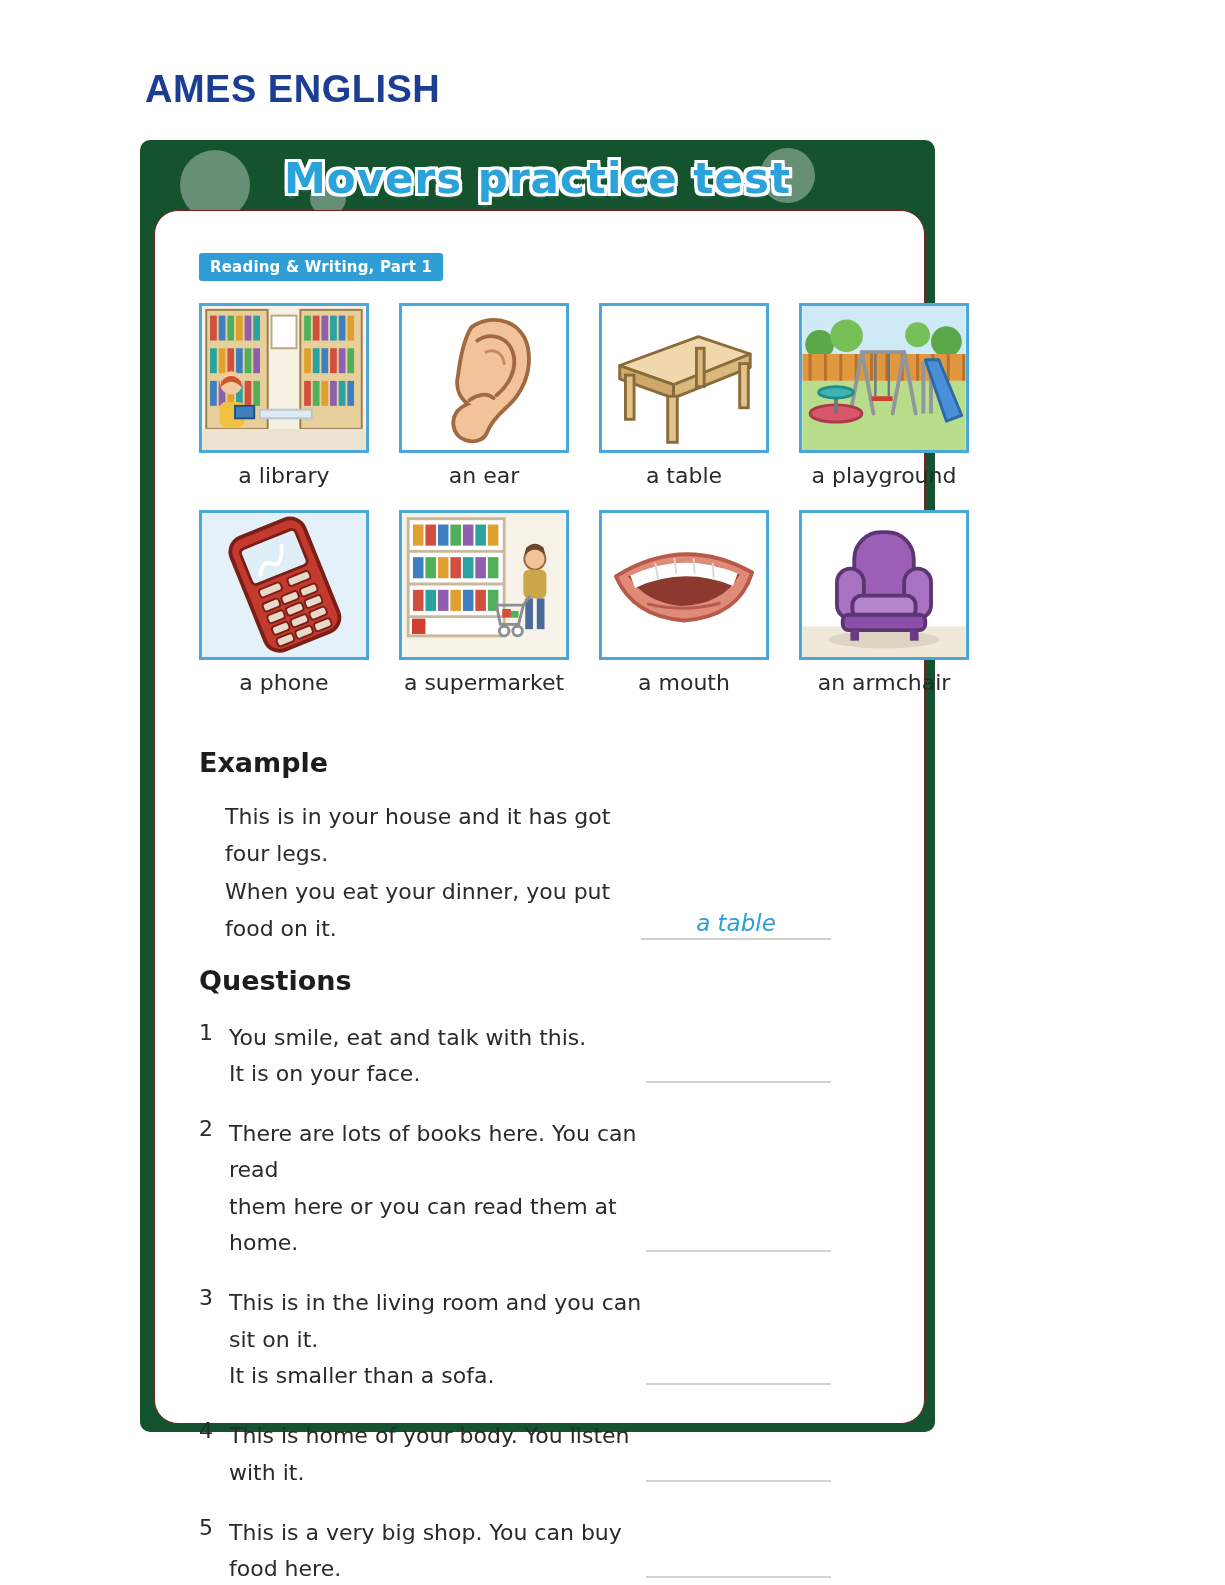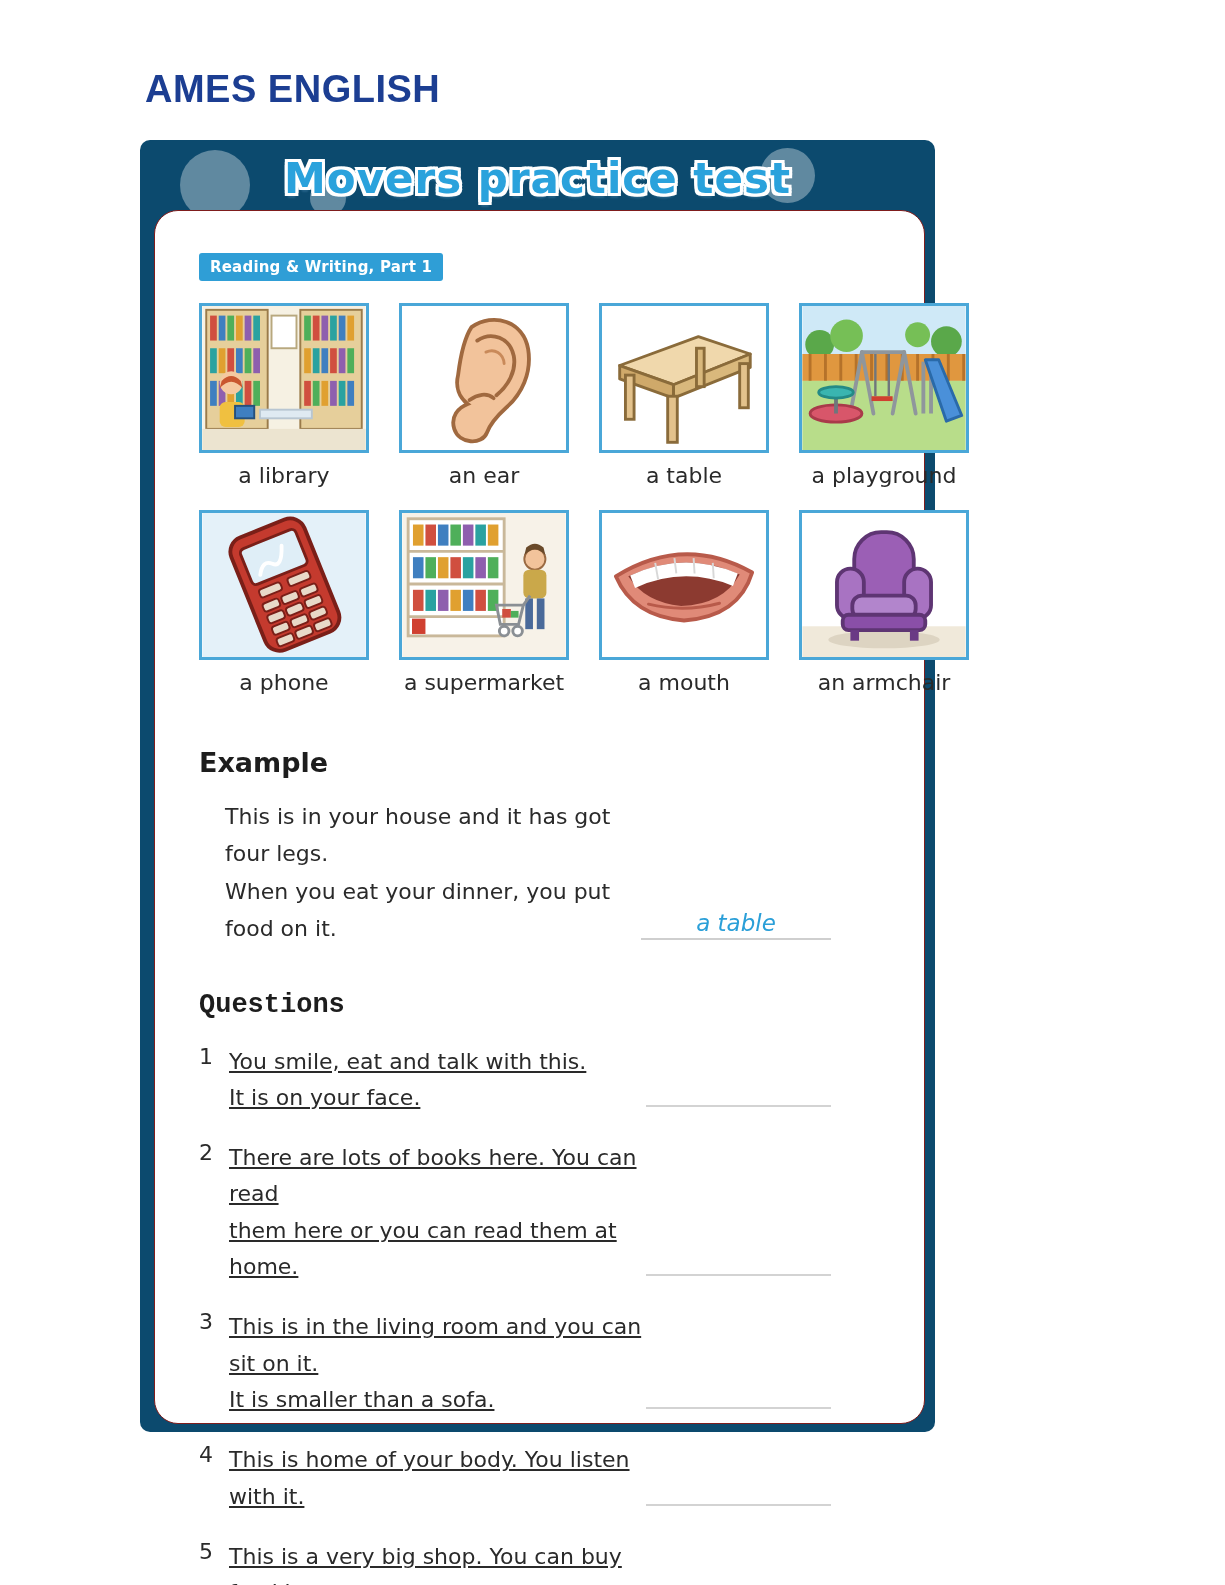--- a/index.html
+++ b/index.html
@@ -8,21 +8,21 @@
   .page { position:relative; width:1225px; height:1585px; background:#ffffff; overflow:hidden; }
 
   .brand {
     position:absolute; left:145px; top:68px;
     font-family:"Liberation Sans",sans-serif;
     font-size:38px; font-weight:800; color:#1c3e92; letter-spacing:0.5px;
   }
 
   .outer-panel {
     position:absolute; left:140px; top:140px; width:795px; height:1292px;
-    background:#0c4a6e; border-radius:10px;
+    background:#14532d; border-radius:10px;
   }
   .bubble { position:absolute; border-radius:50%; background:rgba(255,255,255,0.35); }
   .b1 { left:40px; top:10px; width:70px; height:70px; }
   .b2 { left:170px; top:40px; width:36px; height:36px; }
   .b3 { right:120px; top:8px; width:55px; height:55px; }
   .b4 { right:40px; top:260px; width:60px; height:60px; }
   .b5 { right:60px; bottom:300px; width:80px; height:80px; }
 
   .test-title {
     position:relative; text-align:center; padding-top:14px;
@@ -55,33 +55,33 @@
   .card-cell { display:flex; flex-direction:column; align-items:center; }
   .card {
     width:170px; height:150px; background:#ffffff;
     border:3px solid #4aa7d8; overflow:hidden;
   }
   .card svg { width:100%; height:100%; display:block; }
   .card-label { margin-top:10px; font-size:22px; color:#2a2a2a; }
 
   .section-heading { font-size:27px; font-weight:700; color:#1d1d1d; }
   .example-heading { margin-top:52px; }
-  .questions-heading { margin-top:42px;font-family:Liberation Mono, monospace; }
+  .questions-heading { margin-top:17px; }
 
   .example-row { display:flex; margin-top:20px; }
   .example-text { margin-left:26px; flex:1; font-size:22px; line-height:1.7; color:#2a2a2a; }
   .answer-area {
     width:190px; margin-right:45px; align-self:flex-end; margin-bottom:8px;
     text-align:center; border-bottom:2px solid #cfcfcf; padding-bottom:2px;
   }
   .answer-text { color:#2a9fd8; font-size:23px; font-style:italic; }
 
   .question-row { display:flex; margin-top:24px; }
   .q-number { width:30px; font-size:22px; color:#2a2a2a; }
-  .q-text { flex:1; font-size:22px; line-height:1.65; color:#2a2a2a;text-decoration:underline; }
+  .q-text { flex:1; font-size:22px; line-height:1.65; color:#2a2a2a; }
   .q-line {
     width:185px; margin-right:45px; align-self:flex-end; margin-bottom:9px;
     border-bottom:2px solid #d3d3d3; height:0;
   }
 </style>
 </head>
 <body>
 
 <div class="page">
 

